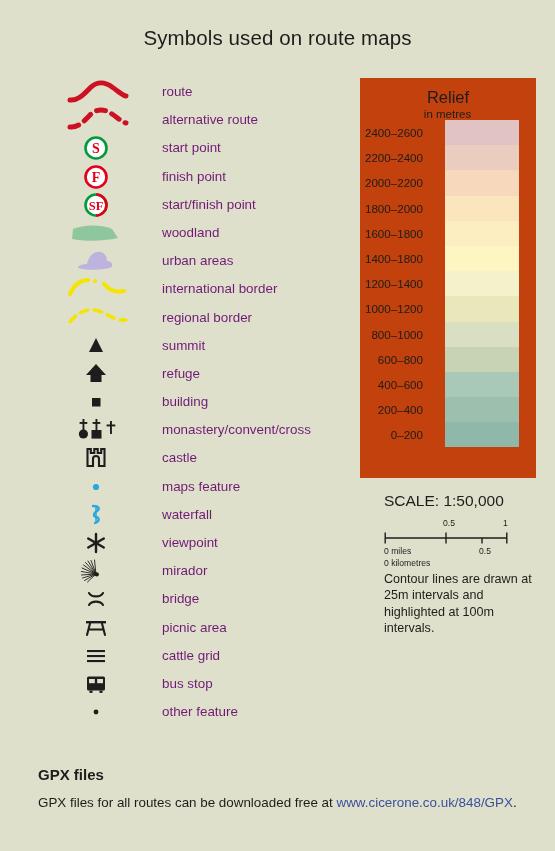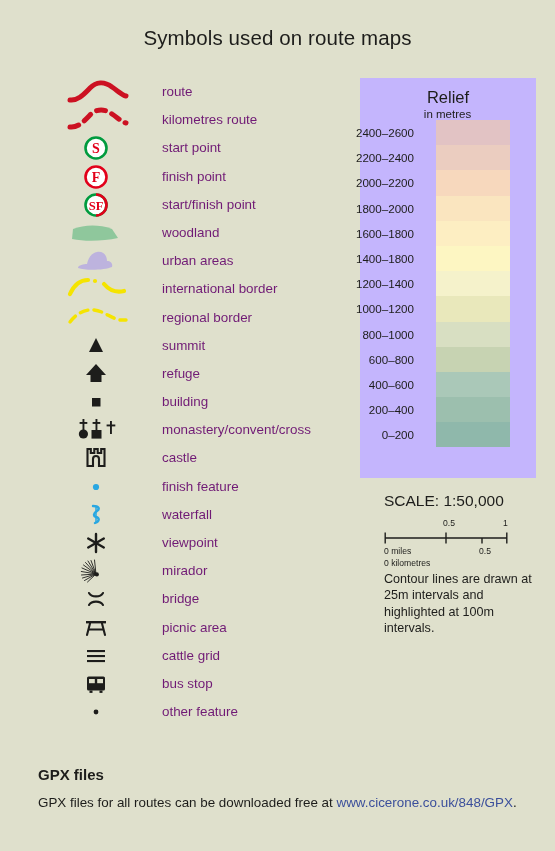--- a/index.html
+++ b/index.html
@@ -42,36 +42,36 @@
     font-size:13.4px;
     color:#701a75;
     font-family:"Liberation Sans", sans-serif;
     white-space:nowrap;
   }
 
   
   #relief-panel{
     position:absolute;left:360px;top:78px;
     width:176px;height:400px;
-    background:#c4b5fd;
+    background:#c2410c;
   }
   #relief-title{
     position:absolute;left:0;top:10px;width:176px;
     text-align:center;font-size:16.5px;
     font-family:"Liberation Sans", sans-serif;
     color:#1d1d1b;
   }
   #relief-subtitle{
     position:absolute;left:0;top:30px;width:175px;
     text-align:center;font-size:11.5px;
     font-family:"Liberation Sans", sans-serif;
     color:#1d1d1b;
   }
   #relief-bands{
-    position:absolute;left:76px;top:42px;
+    position:absolute;left:85px;top:42px;
     width:74px;
   }
   .relief-row{position:relative;height:25.2px;}
   .relief-swatch{
     position:absolute;left:0;top:0;width:74px;height:25.2px;
   }
   .relief-text{
     position:absolute;right:96px;top:0;
     height:25.2px;line-height:25.2px;
     font-size:11.6px;
@@ -142,21 +142,21 @@
       </div>
       <div class="legend-label">route</div>
     </div>
 
     <div class="legend-row">
       <div class="sym">
         <svg width="140" height="28" viewBox="0 0 140 28">
           <path d="M70 21 C78 22 84 15 90 9 C96 3 104 2 112 8 C118 12 122 16 126 17" fill="none" stroke="#cc1122" stroke-width="5" stroke-linecap="round" stroke-dasharray="9 7"></path>
         </svg>
       </div>
-      <div class="legend-label">kilometres route</div>
+      <div class="legend-label">alternative route</div>
     </div>
 
     <div class="legend-row">
       <div class="sym">
         <svg width="140" height="28" viewBox="0 0 140 28">
           <circle cx="96" cy="14" r="10.5" fill="#ffffff" stroke="#009b3e" stroke-width="2.6"></circle>
           <text x="96" y="19.3" text-anchor="middle" font-family="Liberation Serif, serif" font-size="14" font-weight="bold" fill="#e2001a">S</text>
         </svg>
       </div>
       <div class="legend-label">start point</div>
@@ -276,21 +276,21 @@
       </div>
       <div class="legend-label">castle</div>
     </div>
 
     <div class="legend-row">
       <div class="sym">
         <svg width="140" height="28" viewBox="0 0 140 28">
           <circle cx="96" cy="14" r="3.1" fill="#29a7e1"></circle>
         </svg>
       </div>
-      <div class="legend-label">finish feature</div>
+      <div class="legend-label">maps feature</div>
     </div>
 
     <div class="legend-row">
       <div class="sym">
         <svg width="140" height="28" viewBox="0 0 140 28">
           <path d="M93 5 C99 5 100 8 97 10 C93.5 12 93 15 96 16 C99.5 17 100 20 95 22" fill="none" stroke="#29a7e1" stroke-width="2.4" stroke-linecap="round"></path>
           <path d="M96 5 L96 22" stroke="#29a7e1" stroke-width="1.5"></path>
         </svg>
       </div>
       <div class="legend-label">waterfall</div>

